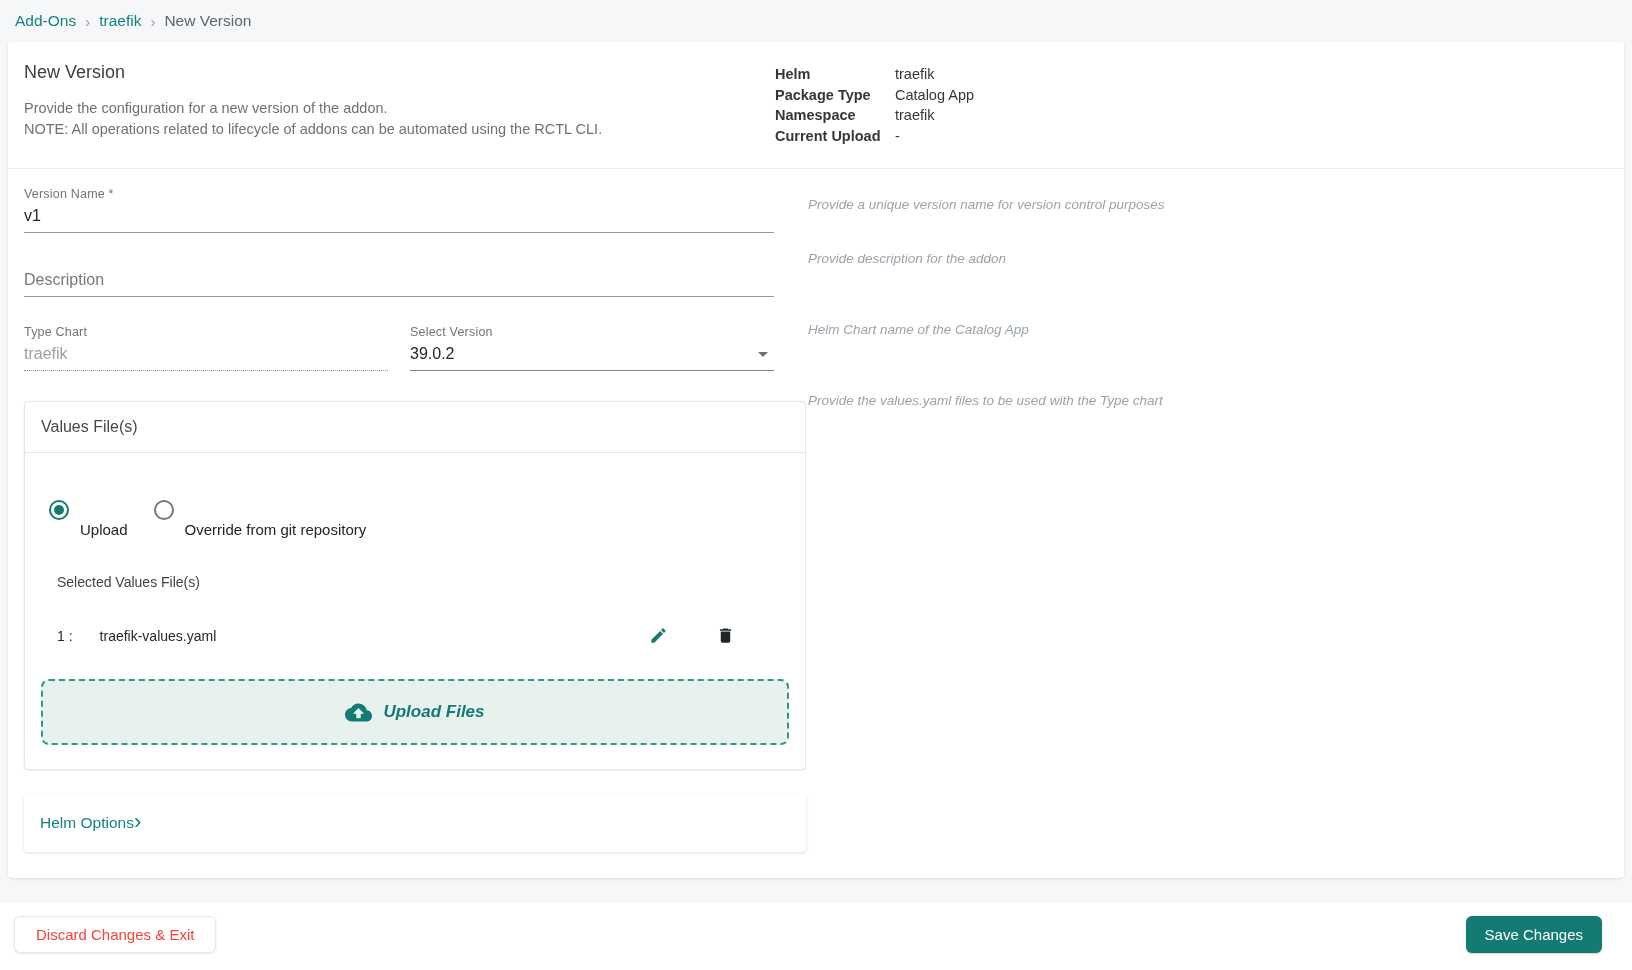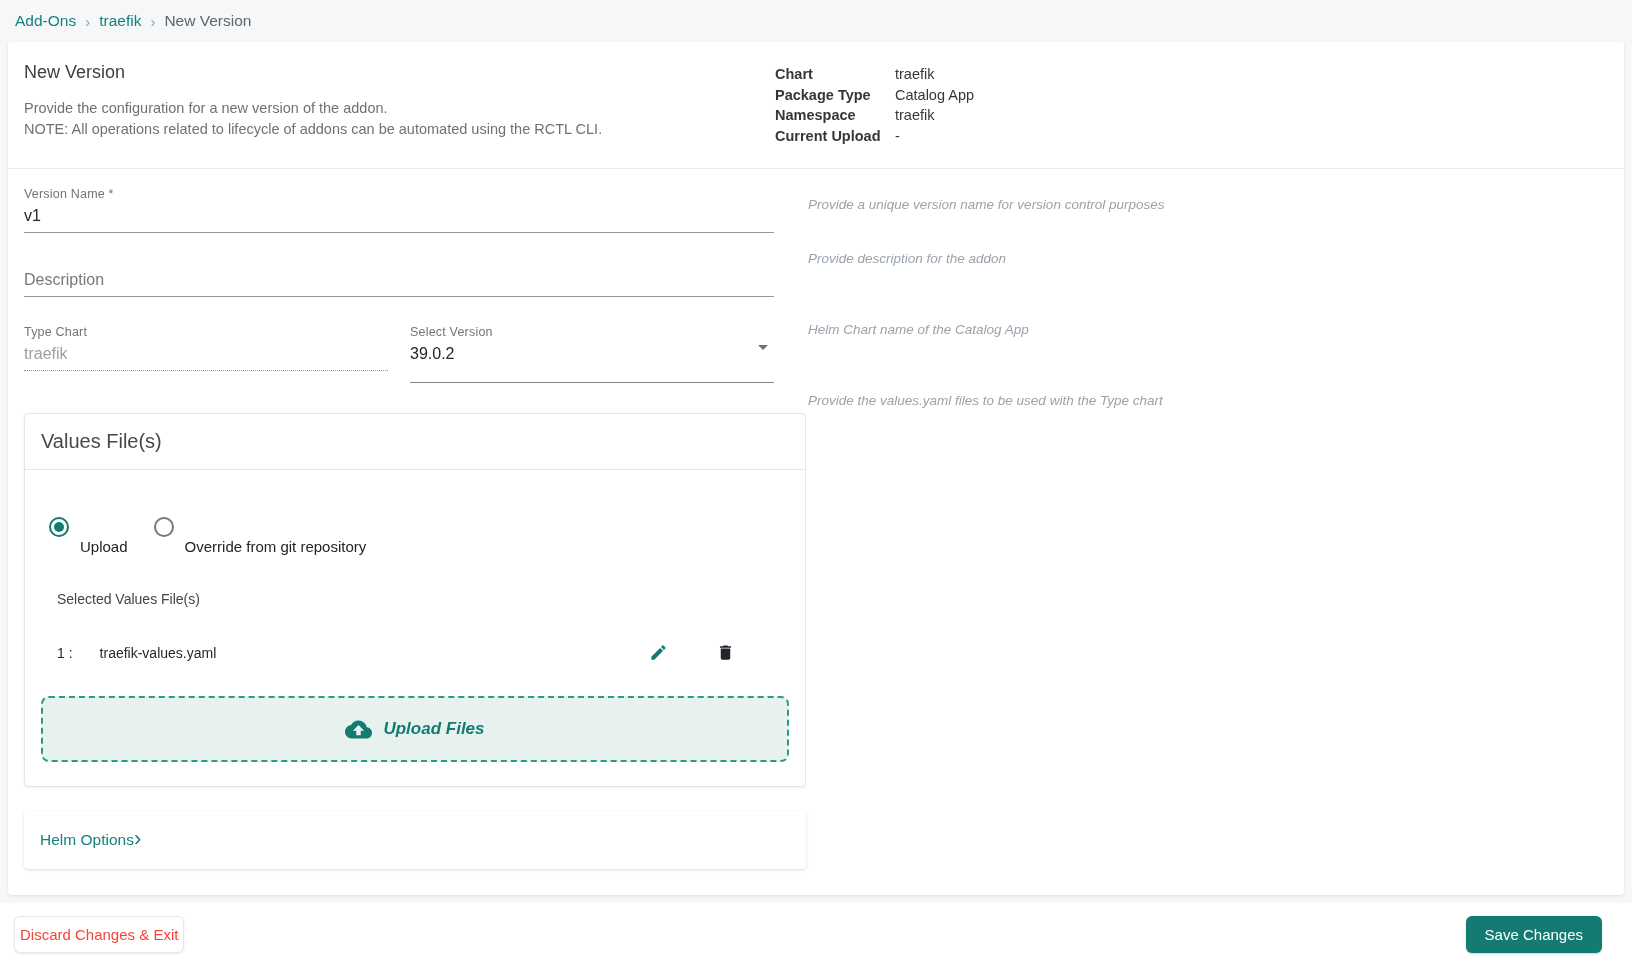--- a/index.html
+++ b/index.html
@@ -69,40 +69,40 @@
 
   .row-3 { margin-top: 28px; display: flex; gap: 22px; }
   .fld-helm { width: 364px; }
   .fld-helm .u-input {
     color: #9aa0a5;
     border-bottom: 1px dotted #8f969c;
   }
   .fld-selver { width: 364px; }
   .select-box {
     display: flex;
-    align-items: flex-start;
+    align-items: center;
     border-bottom: 1px solid #7d848b;
-    padding: 6px 0 19px;
+    padding: 6px 0 7px;
     cursor: pointer;
   }
   .select-value { font-size: 16px; color: #1f2428; flex: 1; }
   .select-arrow { width: 0; height: 0; border-left: 5px solid transparent; border-right: 5px solid transparent; border-top: 5.5px solid #6d7175; margin-right: 6px; }
 
   
   .values-card {
     margin-top: 30px;
     width: 782px;
     border: 1px solid #e3e5e8;
     border-radius: 4px;
     box-shadow: 0 1px 2px rgba(60,64,67,.08);
     background: #fff;
   }
   .vc-header {
     padding: 16px;
-    font-size: 20px;
+    font-size: 16px;
     color: #45494e;
     border-bottom: 1px solid #e3e5e8;
   }
   .vc-body { padding: 18px 16px 18px; }
 
   .radio-row { display: flex; align-items: center; margin: 10px 0 0 8px; }
   .radio-opt { display: flex; align-items: center; cursor: pointer; margin-right: 26px; }
   .radio-circle {
     width: 20px; height: 20px;
     border-radius: 50%;
@@ -186,21 +186,21 @@
     position: absolute;
     left: 0; right: 0; bottom: 0;
     height: 67px;
     background: #ffffff;
   }
   .btn {
     font-family: "Liberation Sans", sans-serif;
     font-size: 15px;
     font-weight: 500;
     border-radius: 6px;
-    padding: 9px 5px;
+    padding: 9px 21px;
     cursor: pointer;
     position: absolute;
     top: 13px;
   }
   .btn-discard {
     left: 14px;
     background: #ffffff;
     border: 1px solid #e6e8ea;
     box-shadow: 0 1px 2px rgba(60,64,67,.12);
     color: #f44336;
@@ -228,21 +228,21 @@
 <section class="main-card">
 
   <div class="card-header">
     <div class="hdr-left">
       <h1 class="page-title">New Version</h1>
       <p class="hdr-desc">Provide the configuration for a new version of the addon.</p>
       <p class="hdr-desc">NOTE: All operations related to lifecycle of addons can be automated using the RCTL CLI.</p>
     </div>
     <div class="info-table">
       <div class="info-row">
-        <span class="info-label">Chart</span>
+        <span class="info-label">Helm</span>
         <span class="info-value">traefik</span>
       </div>
       <div class="info-row">
         <span class="info-label">Package Type</span>
         <span class="info-value">Catalog App</span>
       </div>
       <div class="info-row">
         <span class="info-label">Namespace</span>
         <span class="info-value">traefik</span>
       </div>

